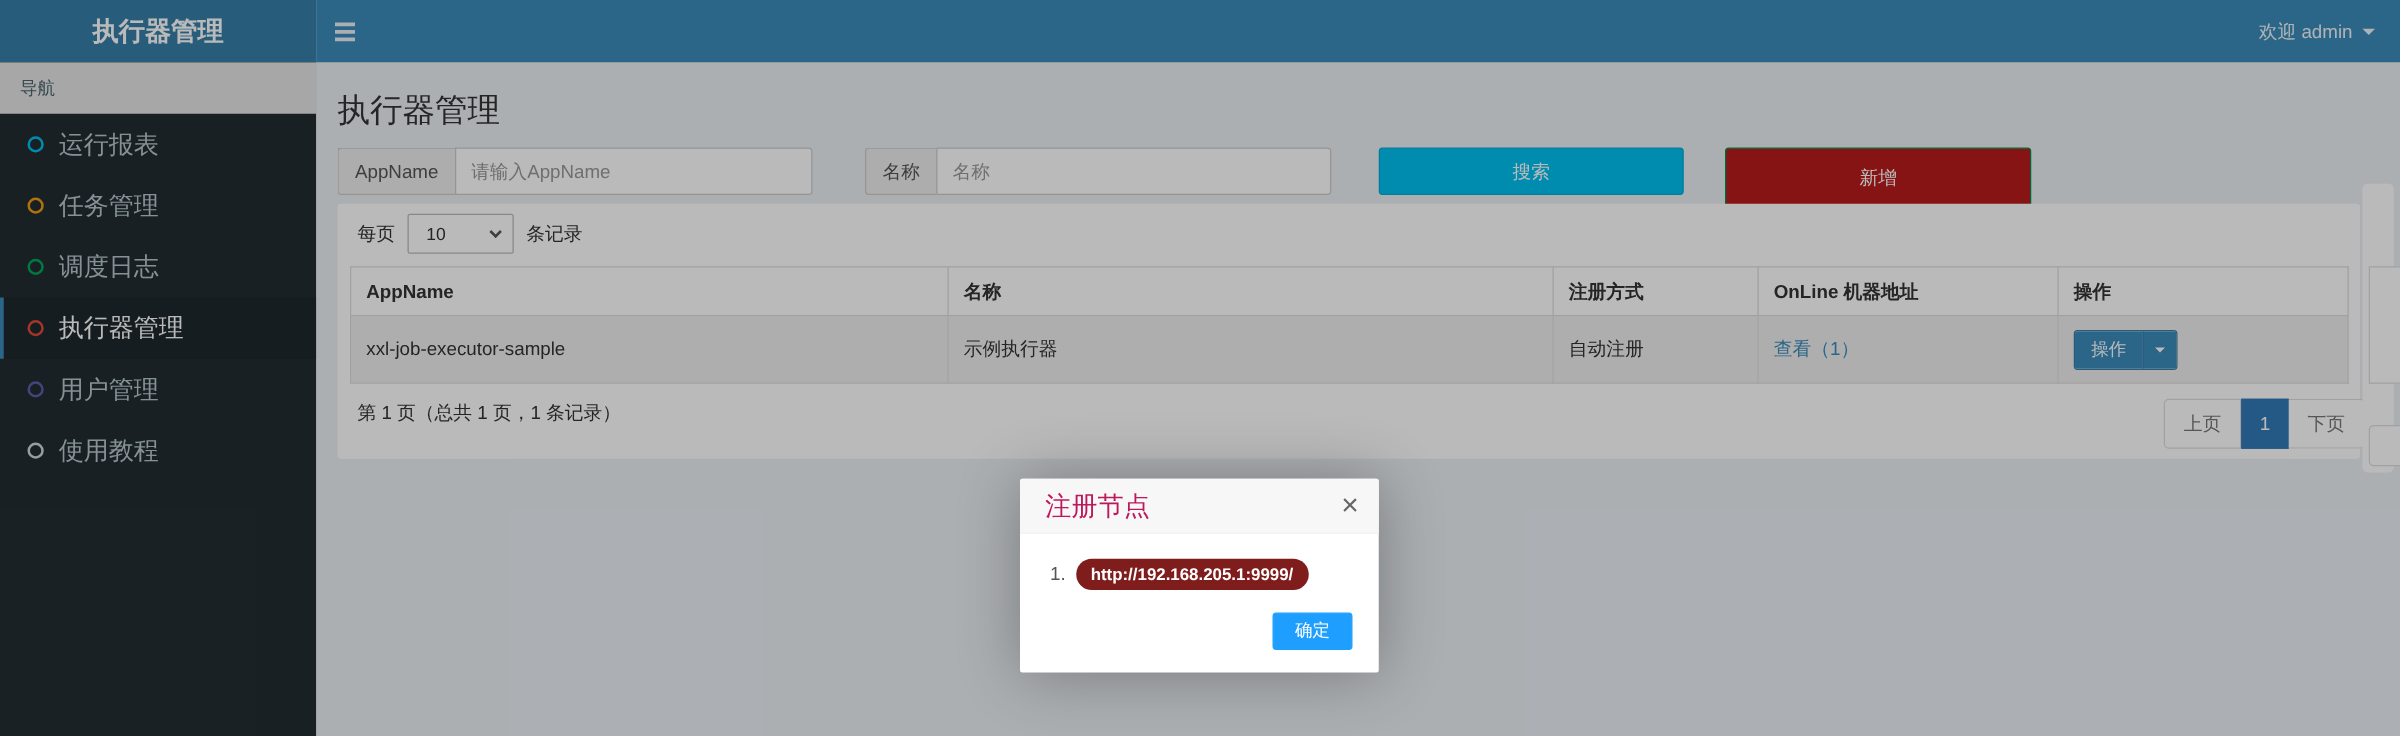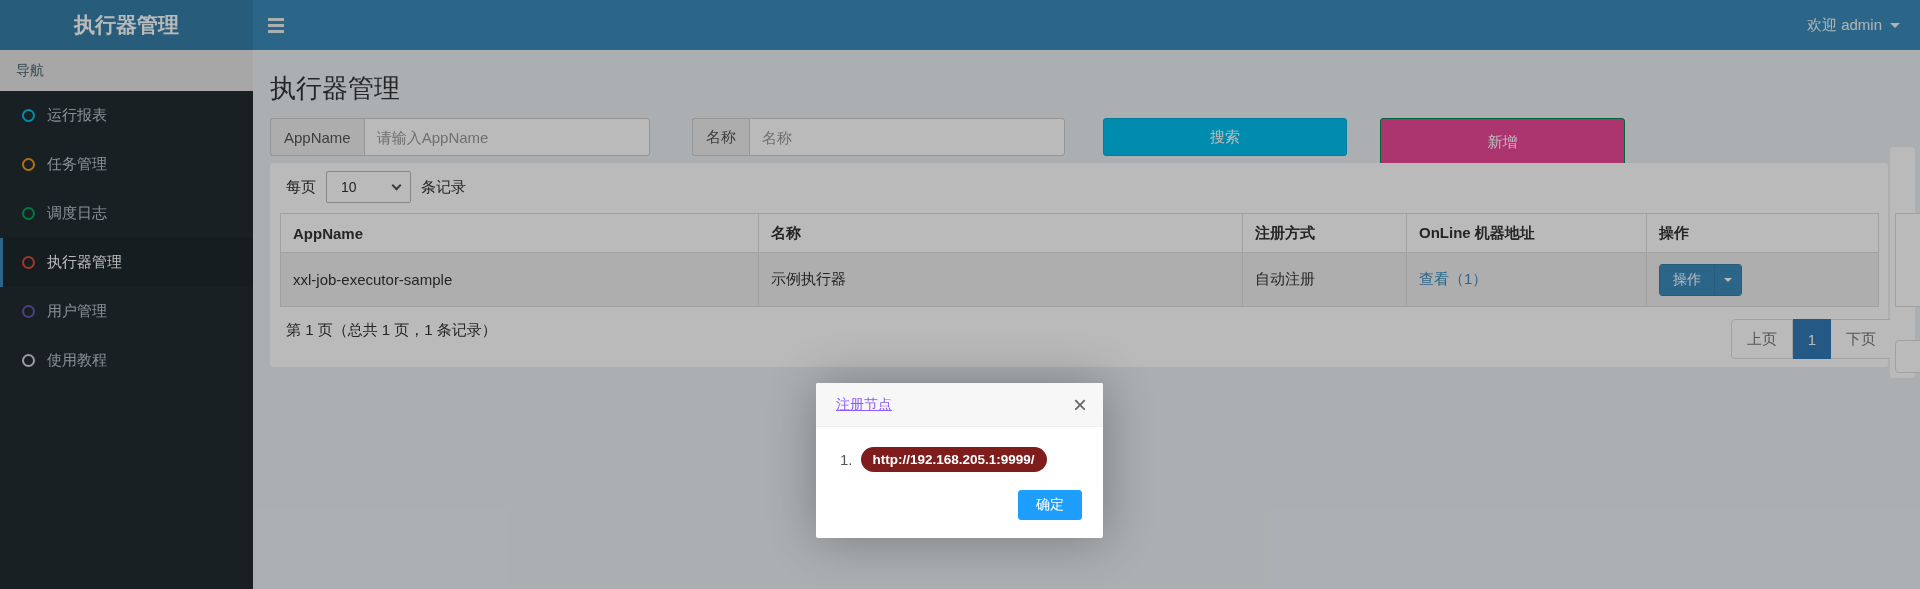--- a/index.html
+++ b/index.html
@@ -13,37 +13,37 @@
   .navbar { position:absolute; left:253px; top:0; right:0; height:50px; background:#3c8dbc;
             display:flex; align-items:center; justify-content:space-between; }
   .hamburger { width:46px; height:50px; display:flex; flex-direction:column; align-items:center; justify-content:center; gap:3px; cursor:pointer; }
   .hamburger i { display:block; width:16px; height:3px; background:#ecf0f5; }
   .user-menu { height:50px; display:flex; align-items:center; gap:8px; padding:0 20px; color:#f2f6f9; font-size:15px; cursor:pointer; }
   .caret-down { width:0; height:0; border-left:5px solid transparent; border-right:5px solid transparent; border-top:5px solid #f2f6f9; }
 
   
   .sidebar { position:absolute; left:0; top:50px; width:253px; bottom:0; background:#222d32; }
   .nav-header { height:41px; background:#e5e5e5; color:#4b646f; font-size:14px; display:flex; align-items:center; padding:0 16px; }
-  .side-item { height:49px; display:flex; align-items:center; gap:12px; padding:0 16px 0 19px; color:#b8c7ce; font-size:15px; cursor:pointer; border-left:3px solid transparent; }
+  .side-item { height:49px; display:flex; align-items:center; gap:12px; padding:0 16px 0 19px; color:#b8c7ce; font-size:20px; cursor:pointer; border-left:3px solid transparent; }
   .side-item .ring { width:13px; height:13px; border:2px solid #b8c7ce; border-radius:50%; flex:0 0 auto; }
   .side-item.active { background:#1e282c; color:#fff; border-left-color:#3c8dbc; }
 
   
   .content { position:absolute; left:253px; top:50px; right:0; bottom:0; background:#ecf0f5; }
   .page-title { position:absolute; left:17px; top:21px; font-size:26px; font-weight:400; color:#333; }
 
   .filters { position:absolute; left:0; top:68px; right:0; height:38px; }
   .input-group { position:absolute; display:flex; height:38px; }
   .ig-addon { background:#eee; border:1px solid #ccc; border-right:none; border-radius:3px 0 0 3px;
               color:#555; font-size:15px; display:flex; align-items:center; padding:0 13px; white-space:nowrap; }
   .ig-input { flex:1; border:1px solid #ccc; border-radius:0 3px 3px 0; font-size:15px; color:#a21caf; padding:0 12px; outline:none; background:#fff; font-family:inherit; }
   .ig-input::placeholder { color:#999; }
   .btn { border-radius:3px; font-size:15px; color:#fff; display:flex; align-items:center; justify-content:center; cursor:pointer; border:1px solid transparent; }
   .btn-search { position:absolute; left:850px; width:244px; height:38px; background:#00c0ef; border-color:#00acd6; }
-  .btn-add { position:absolute; left:1127px; width:245px; height:48px; background:#ec4899; border-color:#008d4c; }
+  .btn-add { position:absolute; left:1127px; width:245px; height:48px; background:#b91c1c; border-color:#008d4c; }
 
   
   .panel { position:absolute; left:17px; top:113px; width:1618px; height:204px; background:#fff; border-radius:3px; }
   .pagesize-row { position:absolute; left:16px; top:8px; height:32px; display:flex; align-items:center; gap:10px; font-size:15px; color:#333; }
   .fake-select { width:85px; height:32px; border:1px solid #bbb; border-radius:2px; background:#fff; display:flex; align-items:center; justify-content:space-between; padding:0 10px 0 14px; cursor:pointer; font-size:14px; color:#333; }
   .chev { width:7px; height:7px; border-right:2px solid #555; border-bottom:2px solid #555; transform:rotate(45deg); margin-top:-4px; }
 
   table.grid { position:absolute; left:10px; top:50px; width:1598px; border-collapse:collapse; table-layout:fixed; font-size:15px; color:#333; }
   table.grid th, table.grid td { border:1px solid #ddd; padding:0 12px; text-align:left; overflow:hidden; white-space:nowrap; }
   table.grid th { height:39px; font-weight:bold; background:#fff; }
@@ -66,21 +66,21 @@
   .sliver { position:absolute; left:1890px; top:147px; width:25px; height:231px; background:#fff; border-radius:4px; }
   .sliver .sl-table { position:absolute; left:5px; top:66px; width:30px; height:94px; border:1px solid #ddd; background:#fff; }
   .sliver .sl-pager { position:absolute; left:5px; top:193px; width:30px; height:33px; border:1px solid #ddd; border-radius:4px; background:#fff; }
 
   
   .overlay { position:absolute; inset:0; background:rgba(0,0,0,0.27); z-index:10; }
   .modal { position:absolute; left:816px; top:383px; width:287px; z-index:20; background:#fff; border-radius:2px;
            box-shadow:1px 1px 50px rgba(0,0,0,.3); }
   .modal-header { height:44px; background:#f7f7f7; border-bottom:1px solid #eee; border-radius:2px 2px 0 0;
                   display:flex; align-items:center; justify-content:space-between; padding:0 16px 0 20px; }
-  .modal-title { font-size:14px; color:#8b5cf6;text-decoration:underline; }
+  .modal-title { font-size:21px; color:#be185d; }
   .modal-close { font-size:24px; line-height:1; color:#666; cursor:pointer; font-weight:400; }
   .modal-body { padding:20px 20px 6px 24px; }
   .node-item { display:flex; align-items:center; gap:8px; font-size:15px; color:#555; }
   .badge-addr { background:#7f1d1d; color:#fff; font-weight:bold; font-size:13.5px; padding:5px 12px; border-radius:13px; white-space:nowrap; }
   .modal-footer { padding:12px 21px 18px; display:flex; justify-content:flex-end; }
   .btn-confirm { width:64px; height:30px; background:#1e9fff; border:1px solid #1e9fff; border-radius:3px; color:#fff; font-size:14px; display:flex; align-items:center; justify-content:center; cursor:pointer; }
 </style>
 </head>
 <body>
 

